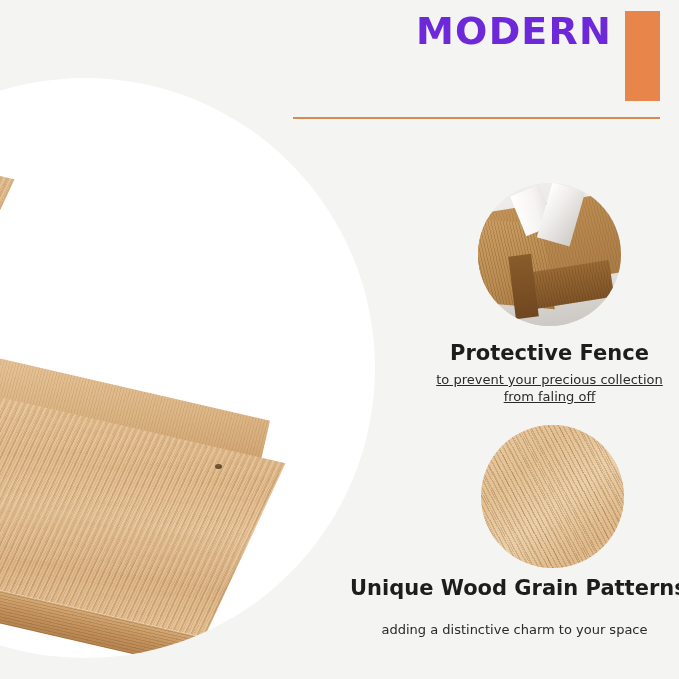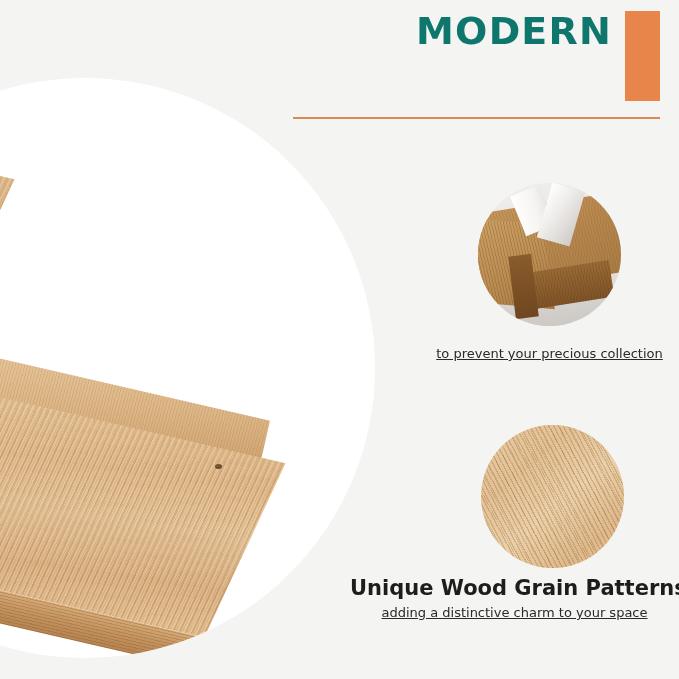--- a/index.html
+++ b/index.html
@@ -106,21 +106,21 @@
     right: 67px;
     top: 8px;
     text-align: right;
   }
   .headline-line {
     font-family: "DejaVu Sans", sans-serif;
     font-weight: 700;
     font-size: 38px;
     line-height: 46px;
     letter-spacing: 1.2px;
-    color: #0f766e;
+    color: #6d28d9;
     white-space: nowrap;
   }
   .accent-bar {
     position: absolute;
     left: 625px;
     top: 11px;
     width: 35px;
     height: 90px;
     background: #e8854a;
   }
@@ -312,31 +312,33 @@
         <div class="fence-floor"></div>
         <div class="fence-top"></div>
         <div class="fence-lip"></div>
         <div class="fence-front"></div>
         <div class="fence-edge"></div>
         <div class="fence-bracket2"></div>
         <div class="fence-bracket"></div>
       </div>
     </div>
     <div style="position:absolute; left:0; top:157px; width:259px;">
+      <div class="feature-title">Protective Fence</div>
       <div class="feature-sub" style="margin-top:5px;text-decoration:underline;">
         <span>to prevent your precious collection</span>
+        <span>from faling off</span>
       </div>
     </div>
   </div>
 
   <div class="feature" style="left:350px; top:425px; width:329px;">
     <div class="feature-circle" style="left:131px; top:0px; width:143px; height:143px;">
       <div class="grain-photo"></div>
     </div>
     <div style="position:absolute; left:0; top:150px; width:329px;">
       <div class="feature-title">Unique Wood Grain Patterns</div>
-      <div class="feature-sub" style="margin-top:3px;text-decoration:underline;">
+      <div class="feature-sub" style="margin-top:20px;">
         <span>adding a distinctive charm to your space</span>
       </div>
     </div>
   </div>
 
 </div>
 
 </body></html>

